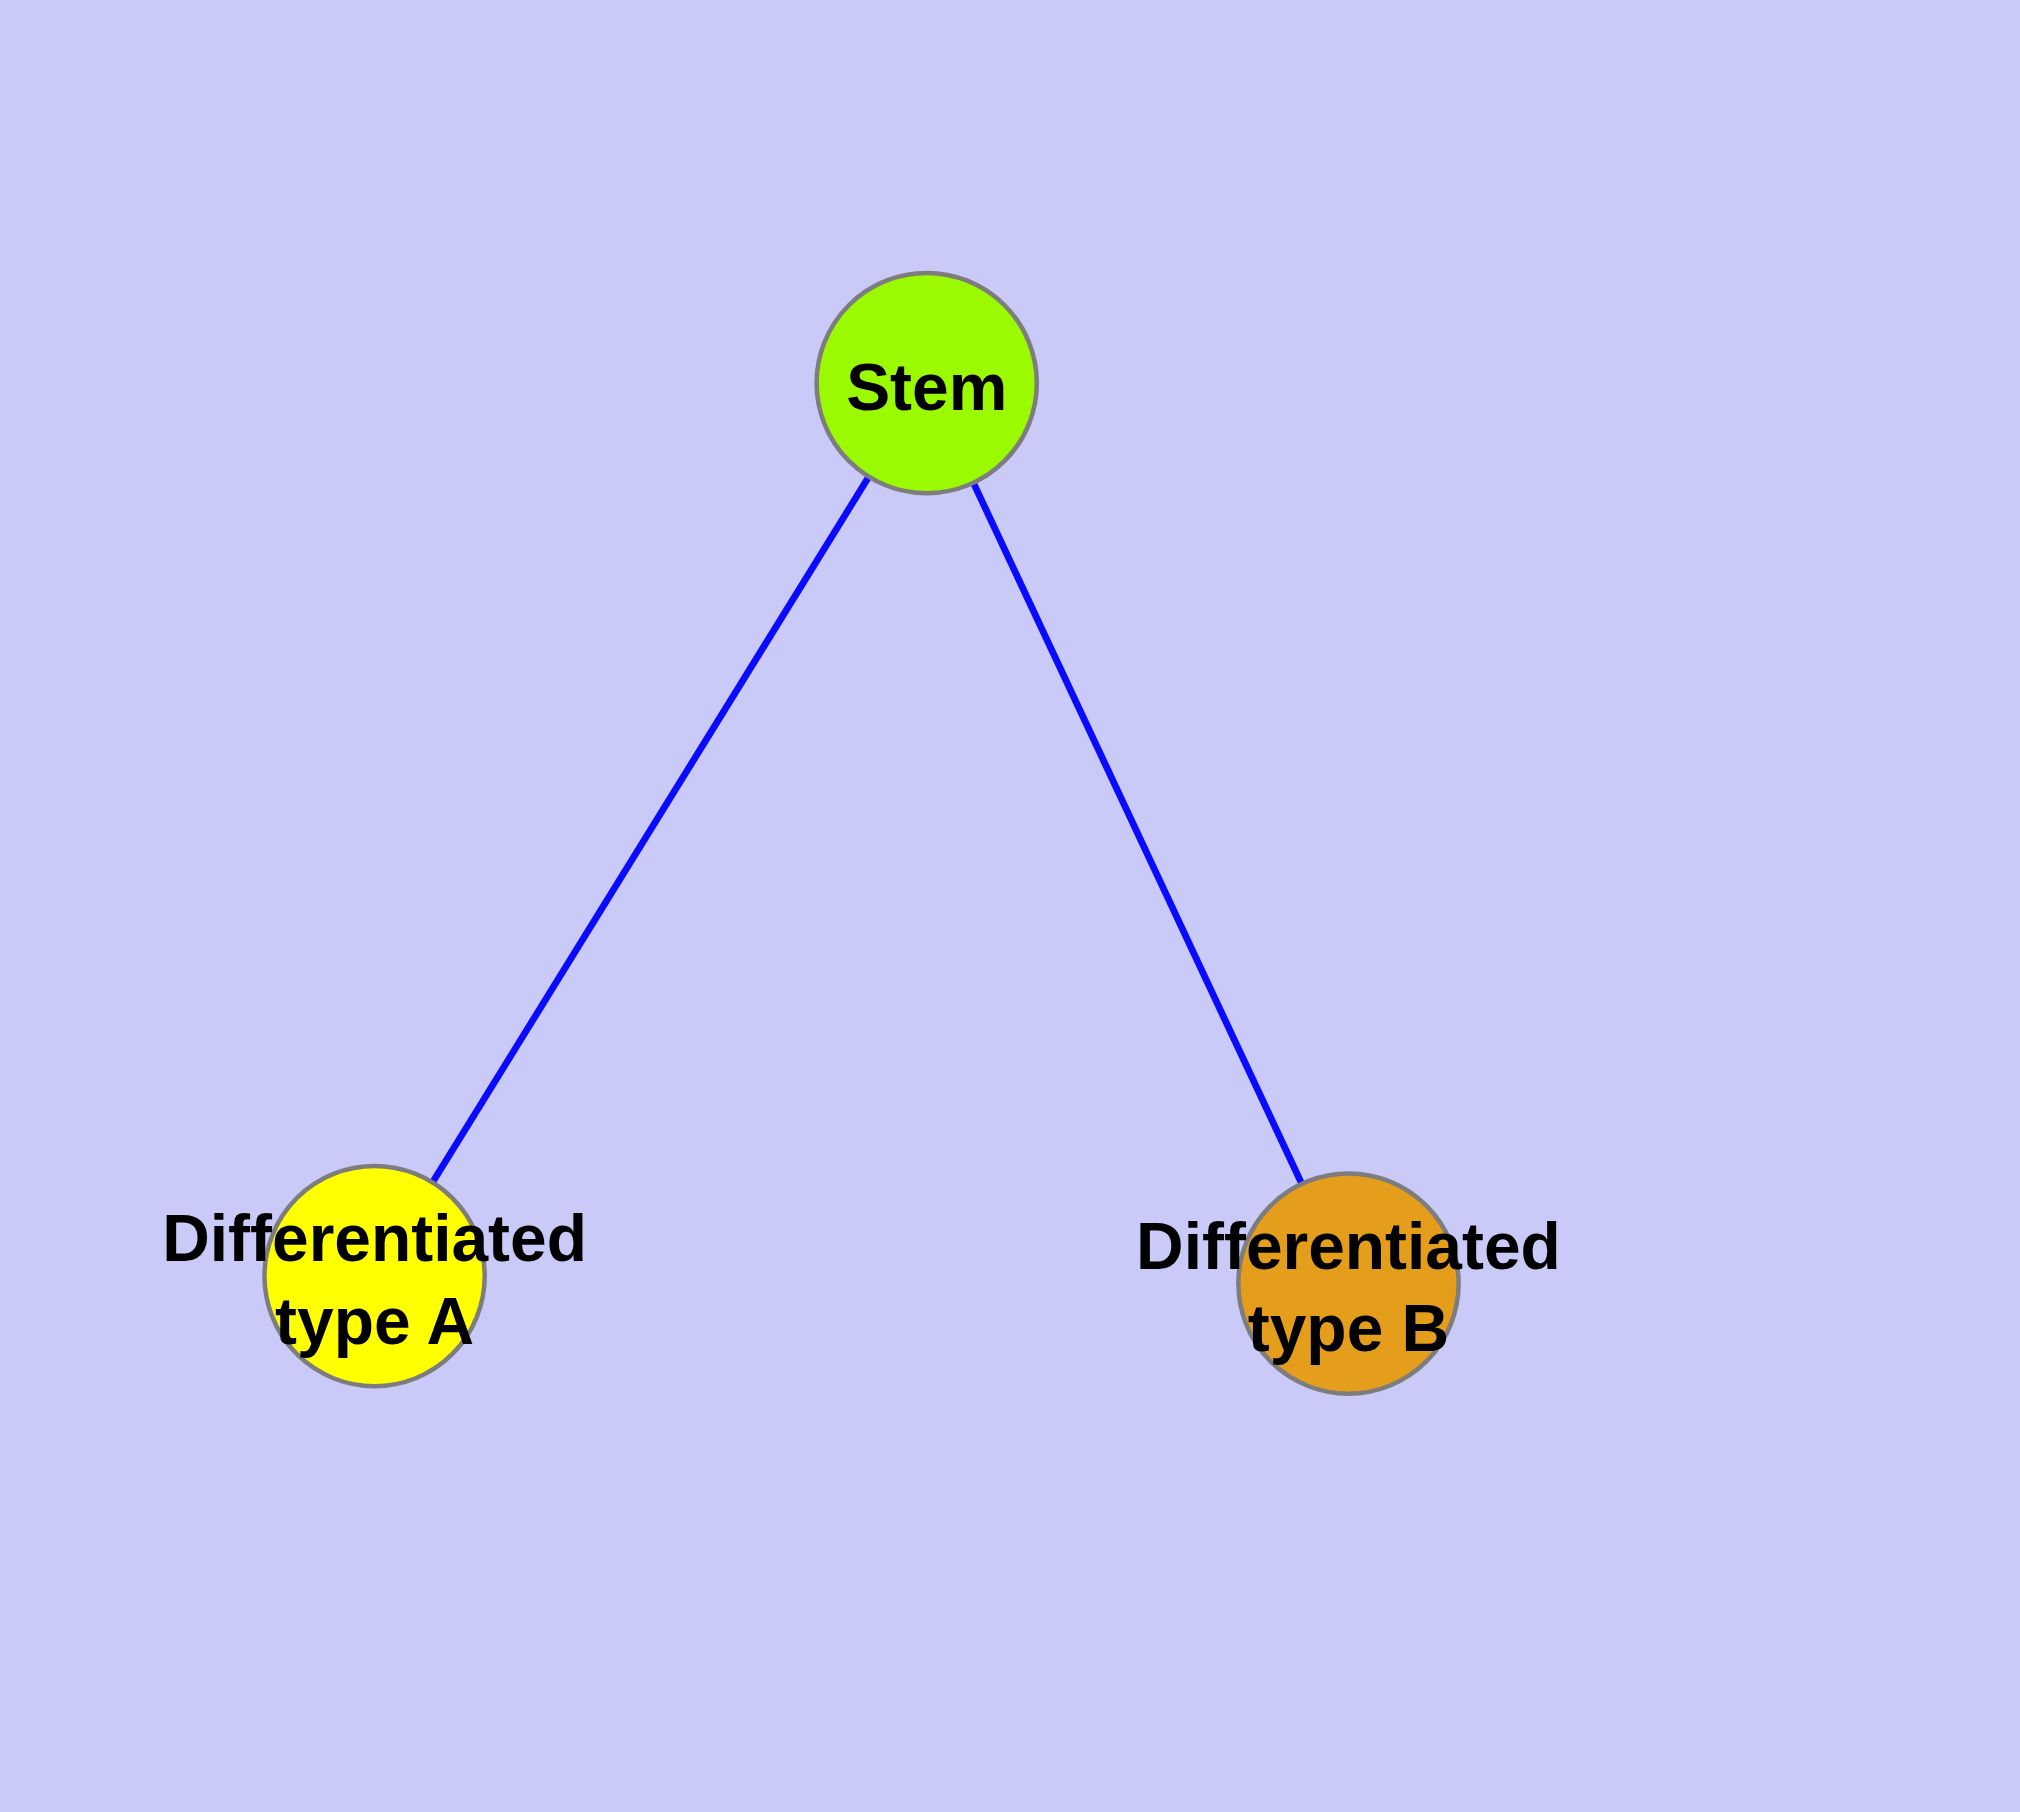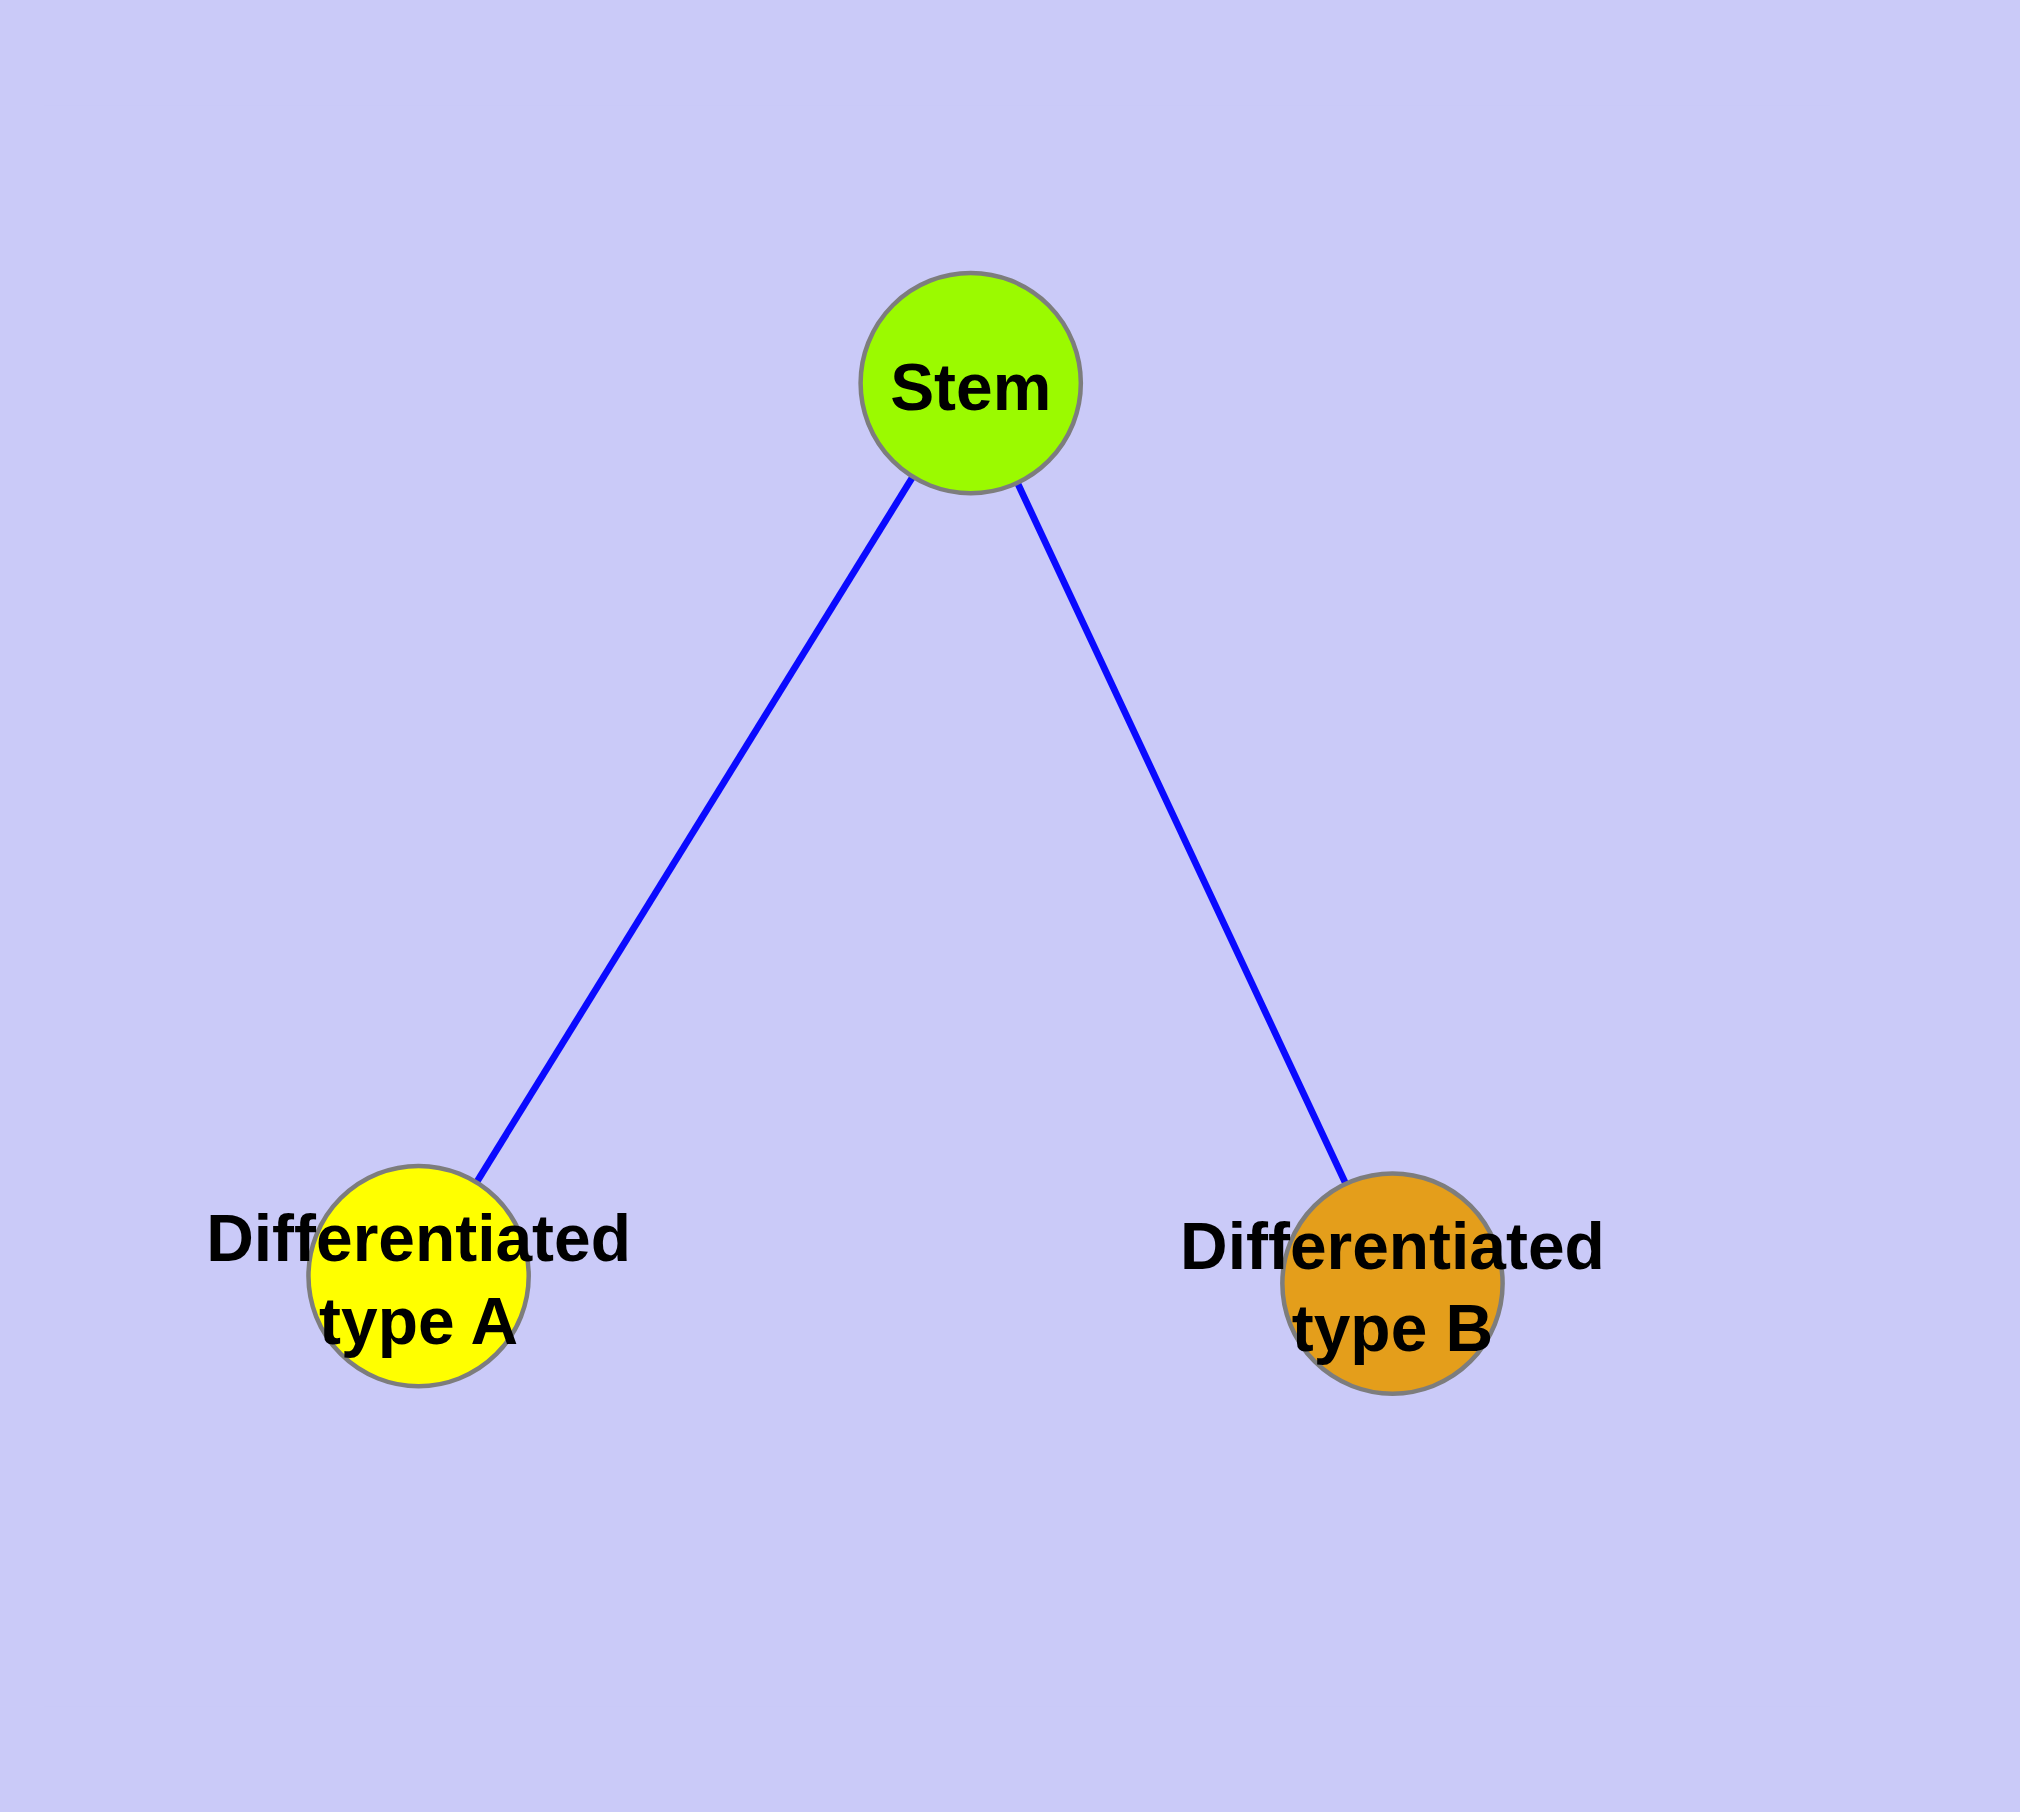--- a/index.html
+++ b/index.html
@@ -5,21 +5,20 @@
   html, body {
     margin: 0;
     padding: 0;
     background: #CACAF8;
   }
   #canvas {
     position: relative;
     width: 1786px;
     height: 1812px;
     overflow: hidden;
-    padding-left: 44px;
   }
   svg {
     display: block;
     width: 100%;
     height: 100%;
   }
   .node-label {
     font-family: "Liberation Sans", "DejaVu Sans", sans-serif;
     font-weight: bold;
     font-size: 88px;

